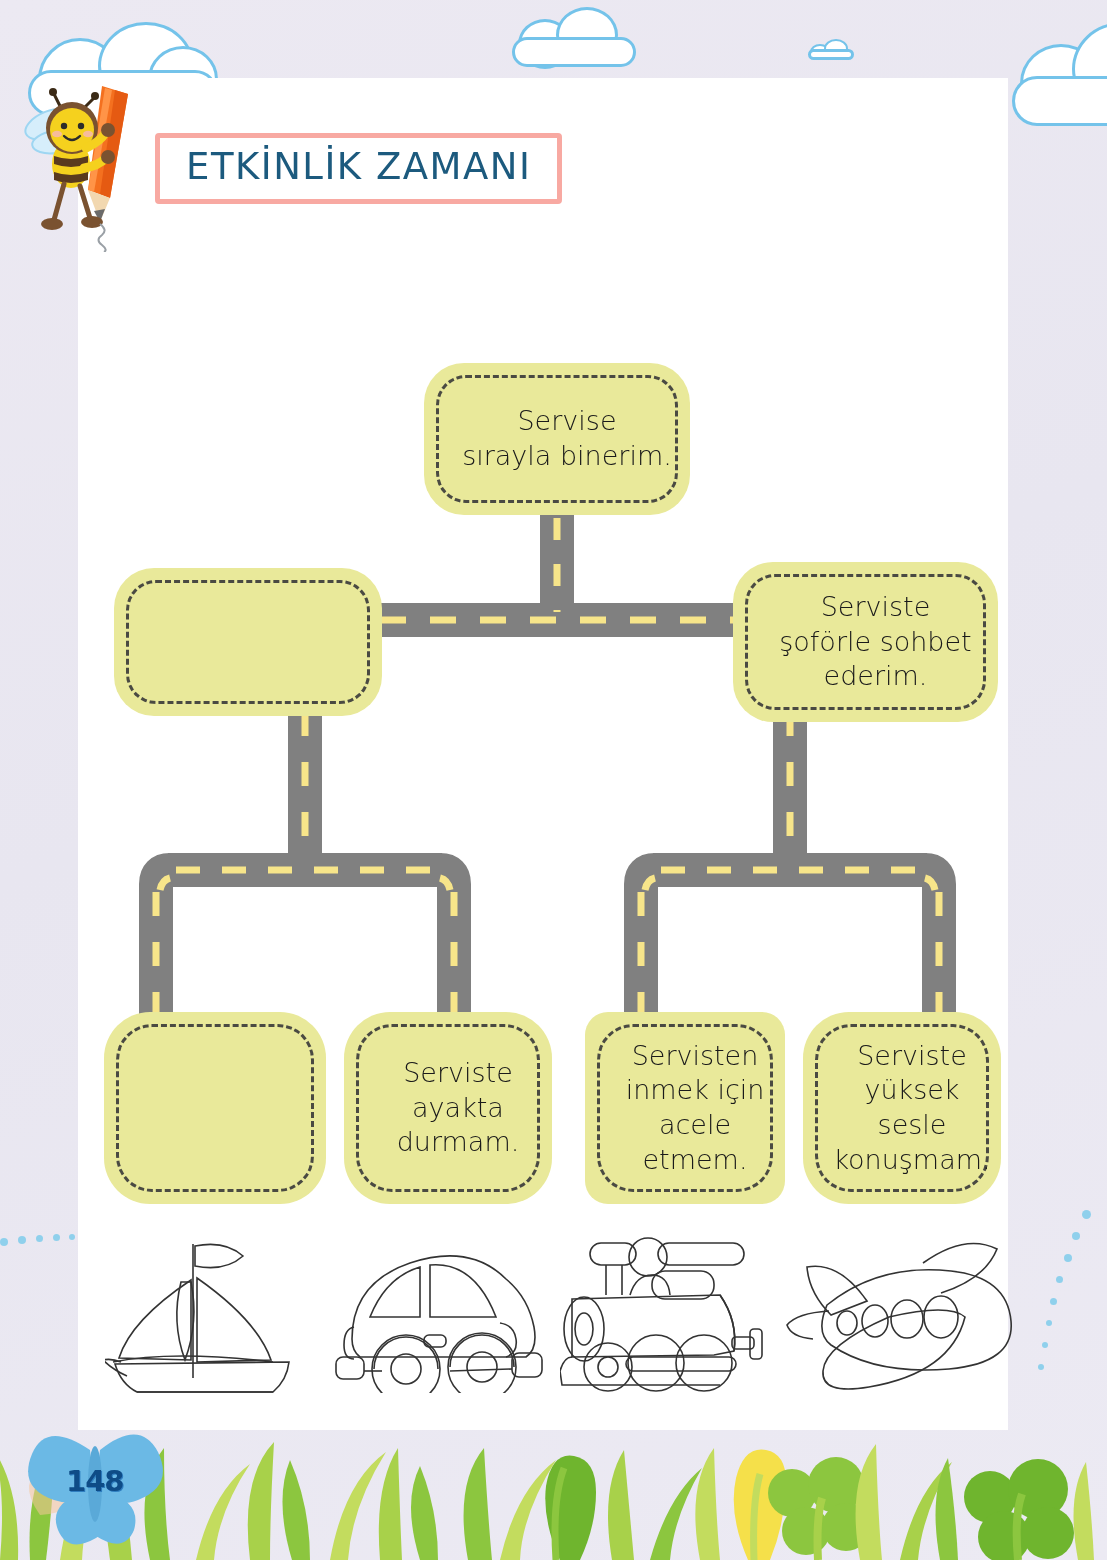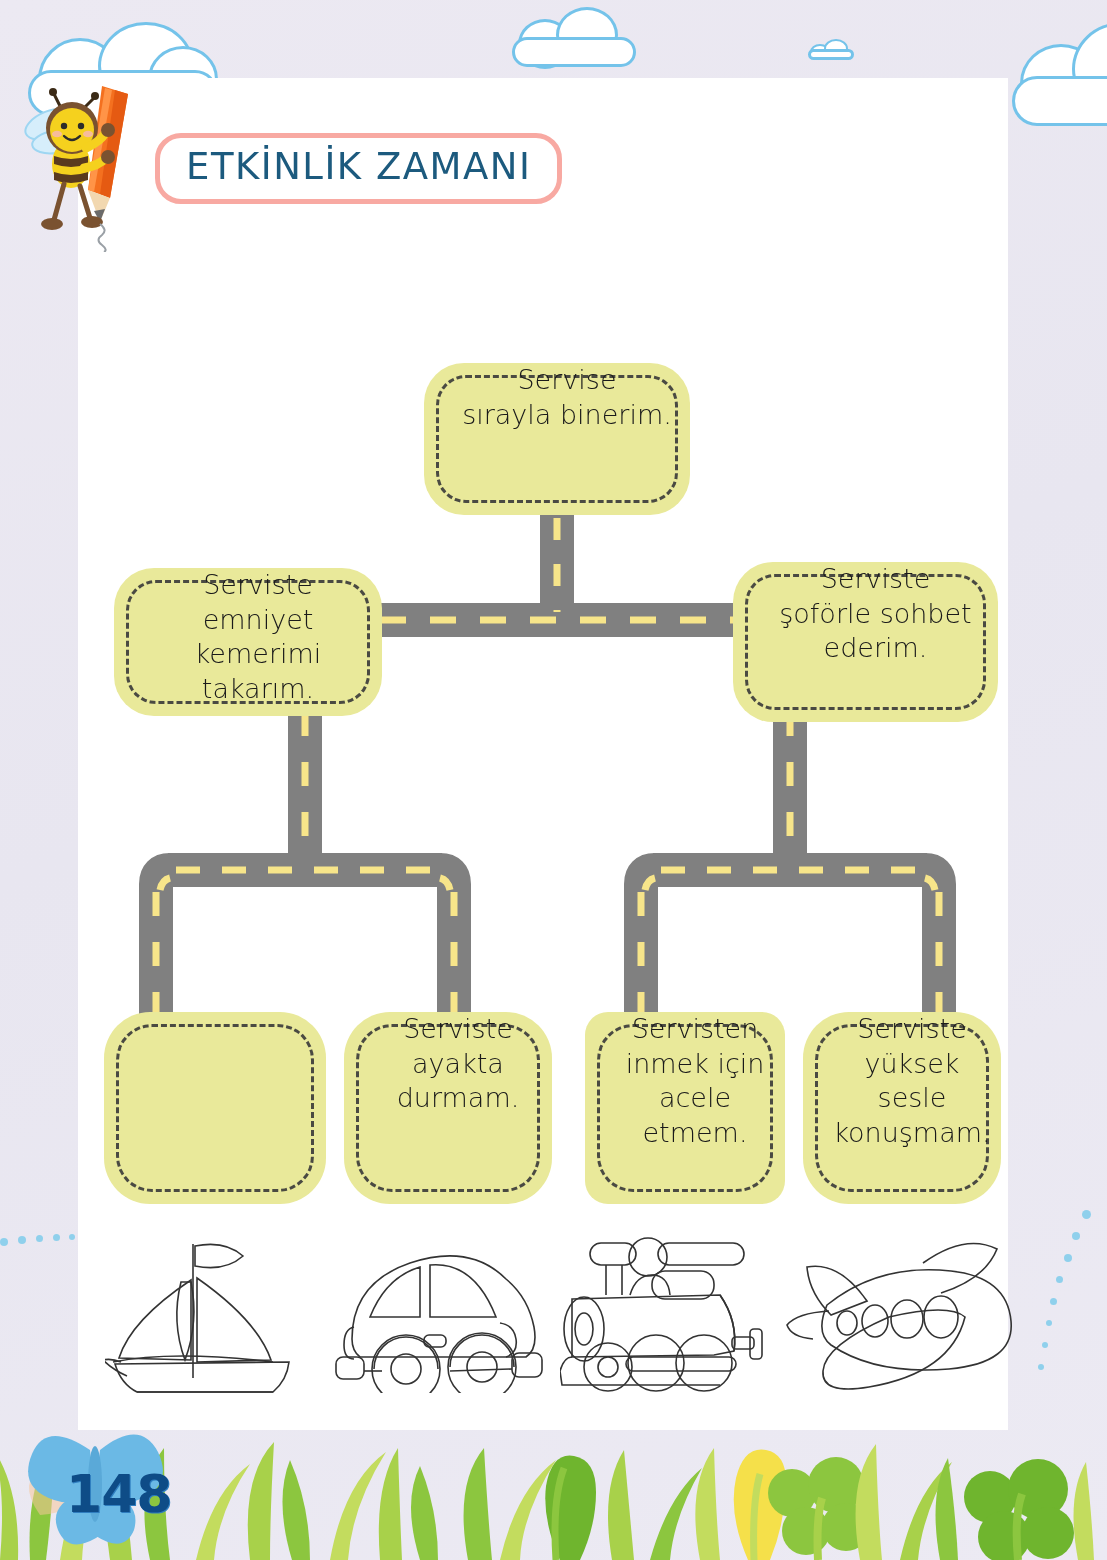--- a/index.html
+++ b/index.html
@@ -40,21 +40,21 @@
   }
 
   
   .mascot { position: absolute; left: 24px; top: 72px; width: 130px; height: 180px; }
 
   
   .title-badge {
     position: absolute; left: 155px; top: 133px;
     padding: 7px 26px 11px 26px;
     border: 5px solid #f8a9a2;
-    border-radius: 26px;
+    border-radius: 4px;
     background: #ffffff;
     box-shadow: 0 0 0 4px rgba(255,255,255,0.9);
   }
   .title-badge span {
     font-size: 37px; letter-spacing: 1.5px;
     color: #1c5a7e; font-weight: 400;
     font-family: "DejaVu Sans", sans-serif;
   }
   .instructions {
     position: absolute; left: 155px; top: 220px; width: 830px;
@@ -64,21 +64,21 @@
   }
 
   
   .roads { position: absolute; left: 0; top: 0; width: 1107px; height: 1560px; }
 
   
   .node {
     position: absolute;
     background: #e9e99a;
     border-radius: 40px;
-    display: flex; align-items: flex-start; justify-content: center;
+    display: flex; align-items: center; justify-content: center;
     text-align: center;
     z-index: 5;
     padding-left: 20px;
   }
   .node .inner {
     position: absolute; inset: 12px;
     border: 3px dashed #4a4a42;
     border-radius: 30px;
     pointer-events: none;
   }
@@ -93,21 +93,21 @@
   .vehicles { position: absolute; left: 95px; top: 1225px; width: 930px; height: 185px; z-index: 4; }
   .veh { position: absolute; }
 
   
   .grass { position: absolute; left: 0; bottom: 0; width: 1107px; height: 175px; }
 
   
   .pagenum { position: absolute; left: 28px; top: 1422px; width: 170px; height: 130px; z-index: 8; }
   .pagenum .num {
     position: absolute; left: 38px; top: 42px;
-    font-size: 52px; font-weight: bold; color: #0e4c87;
+    font-size: 29px; font-weight: bold; color: #0e4c87;
     font-family: "DejaVu Sans", sans-serif;
     text-shadow: 1px 1px 0 #2f7ec0;
     letter-spacing: -1px;
   }
 
   .dots { position: absolute; }
   .dots i { position: absolute; display: block; border-radius: 50%; background: #8fd0ec; }
 </style>
 </head>
 <body>
@@ -387,22 +387,20 @@
   </svg>
 
   <div class="node" style="left:424px;top:363px;width:266px;height:152px;">
     <div class="inner"></div>
     <div class="txt">Servise
 sırayla binerim.</div>
   </div>
 
   <div class="node" style="left:114px;top:568px;width:268px;height:148px;">
     <div class="inner"></div>
-    <div class="txt">Serviste emniyet
-kemerimi takarım.</div>
   </div>
 
   <div class="node" style="left:733px;top:562px;width:265px;height:160px;">
     <div class="inner"></div>
     <div class="txt">Serviste
 şoförle sohbet
 ederim.</div>
   </div>
 
   <div class="node" style="left:104px;top:1012px;width:222px;height:192px;border-radius:46px;">

